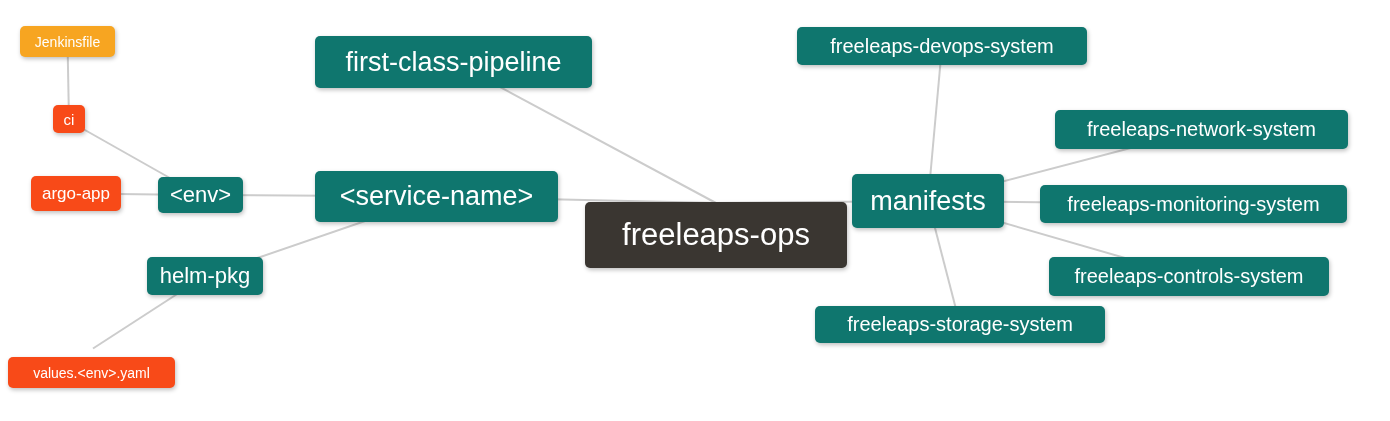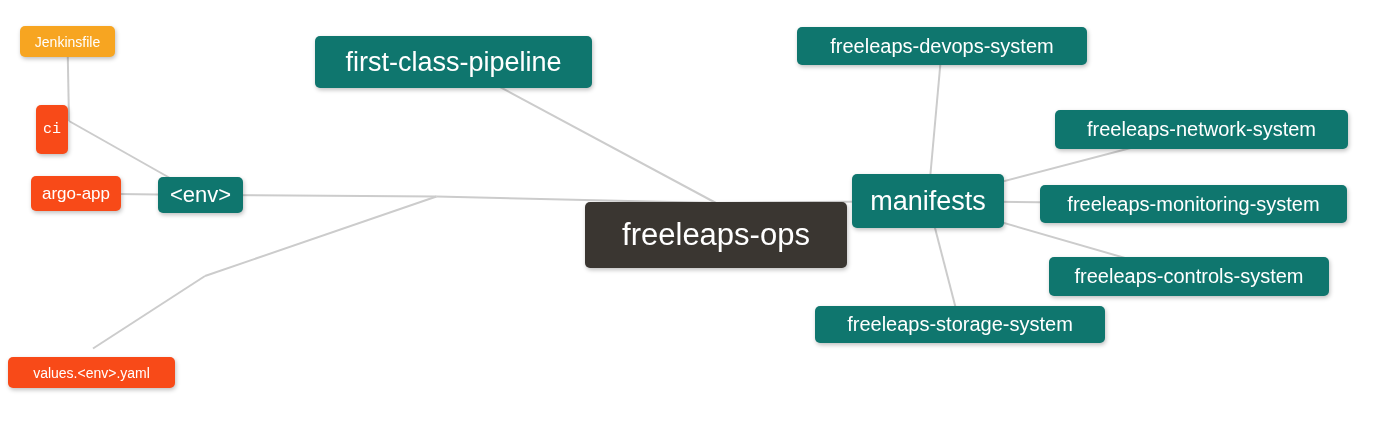--- a/index.html
+++ b/index.html
@@ -35,21 +35,21 @@
     text-align: center;
   }
   .c-orange { background: #f7a521; }
   .c-red    { background: #f84a18; }
   .c-green  { background: #0f766e; }
   .c-blue   { background: #0f766e; }
   .c-dark   { background: #3a3631; margin-top: 32px; }
 
   
   .n-jenkinsfile { left: 20px;  top: 26px;  width: 95px;  height: 31px; font-size: 14px; }
-  .n-ci          { left: 36px;  top: 105px; width: 32px;  height: 49px; font-size: 15px; font-family: Liberation Mono, monospace; }
+  .n-ci          { left: 53px;  top: 105px; width: 32px;  height: 28px; font-size: 15px; }
   .n-argo-app    { left: 31px;  top: 176px; width: 90px;  height: 35px; font-size: 17px; }
   .n-env         { left: 158px; top: 177px; width: 85px;  height: 36px; font-size: 22px; }
   .n-helm-pkg    { left: 147px; top: 257px; width: 116px; height: 38px; font-size: 22px; }
   .n-values      { left: 8px;   top: 333px; width: 167px; height: 31px; font-size: 14px; margin-top: 24px; }
   .n-fcp         { left: 315px; top: 36px;  width: 277px; height: 52px; font-size: 27px; }
   .n-service     { left: 315px; top: 171px; width: 243px; height: 51px; font-size: 27px; }
   .n-ops         { left: 585px; top: 170px; width: 262px; height: 66px; font-size: 31px; }
   .n-manifests   { left: 852px; top: 174px; width: 152px; height: 54px; font-size: 27px; }
   .n-devops      { left: 797px; top: 27px;  width: 290px; height: 38px; font-size: 20px; }
   .n-network     { left: 1055px;top: 110px; width: 293px; height: 39px; font-size: 20px; }
@@ -76,22 +76,24 @@
     <line x1="928" y1="201" x2="1201.5" y2="129.5"></line>
     <line x1="928" y1="201" x2="1193.5" y2="204"></line>
     <line x1="928" y1="201" x2="1189" y2="276.5"></line>
     <line x1="928" y1="201" x2="960" y2="324.5"></line>
   </svg>
 
   <div class="node c-orange n-jenkinsfile">Jenkinsfile</div>
   <div class="node c-red    n-ci">ci</div>
   <div class="node c-red    n-argo-app">argo-app</div>
   <div class="node c-green  n-env">&lt;env&gt;</div>
+  <div class="node c-green  n-helm-pkg">helm-pkg</div>
   <div class="node c-red    n-values">values.&lt;env&gt;.yaml</div>
   <div class="node c-blue   n-fcp">first-class-pipeline</div>
+  <div class="node c-blue   n-service">&lt;service-name&gt;</div>
   <div class="node c-dark   n-ops">freeleaps-ops</div>
   <div class="node c-blue   n-manifests">manifests</div>
   <div class="node c-green  n-devops">freeleaps-devops-system</div>
   <div class="node c-green  n-network">freeleaps-network-system</div>
   <div class="node c-green  n-monitoring">freeleaps-monitoring-system</div>
   <div class="node c-green  n-controls">freeleaps-controls-system</div>
   <div class="node c-green  n-storage">freeleaps-storage-system</div>
 
 </div>
 

